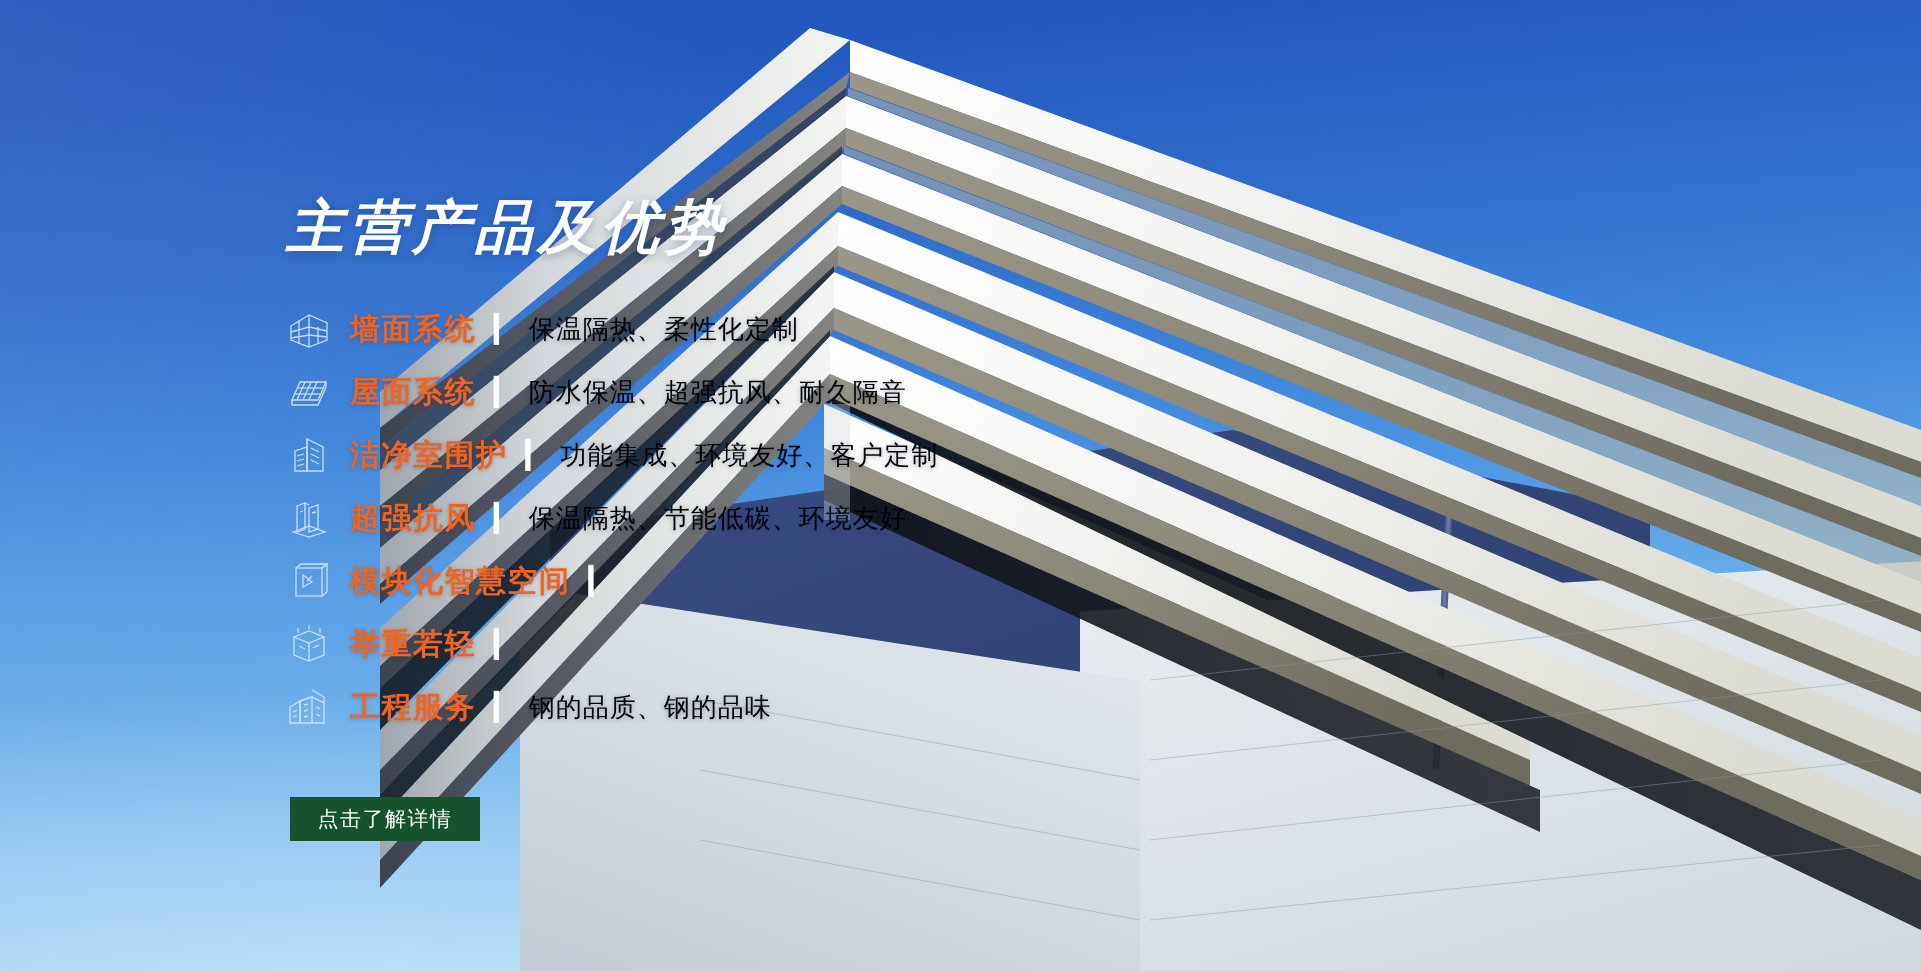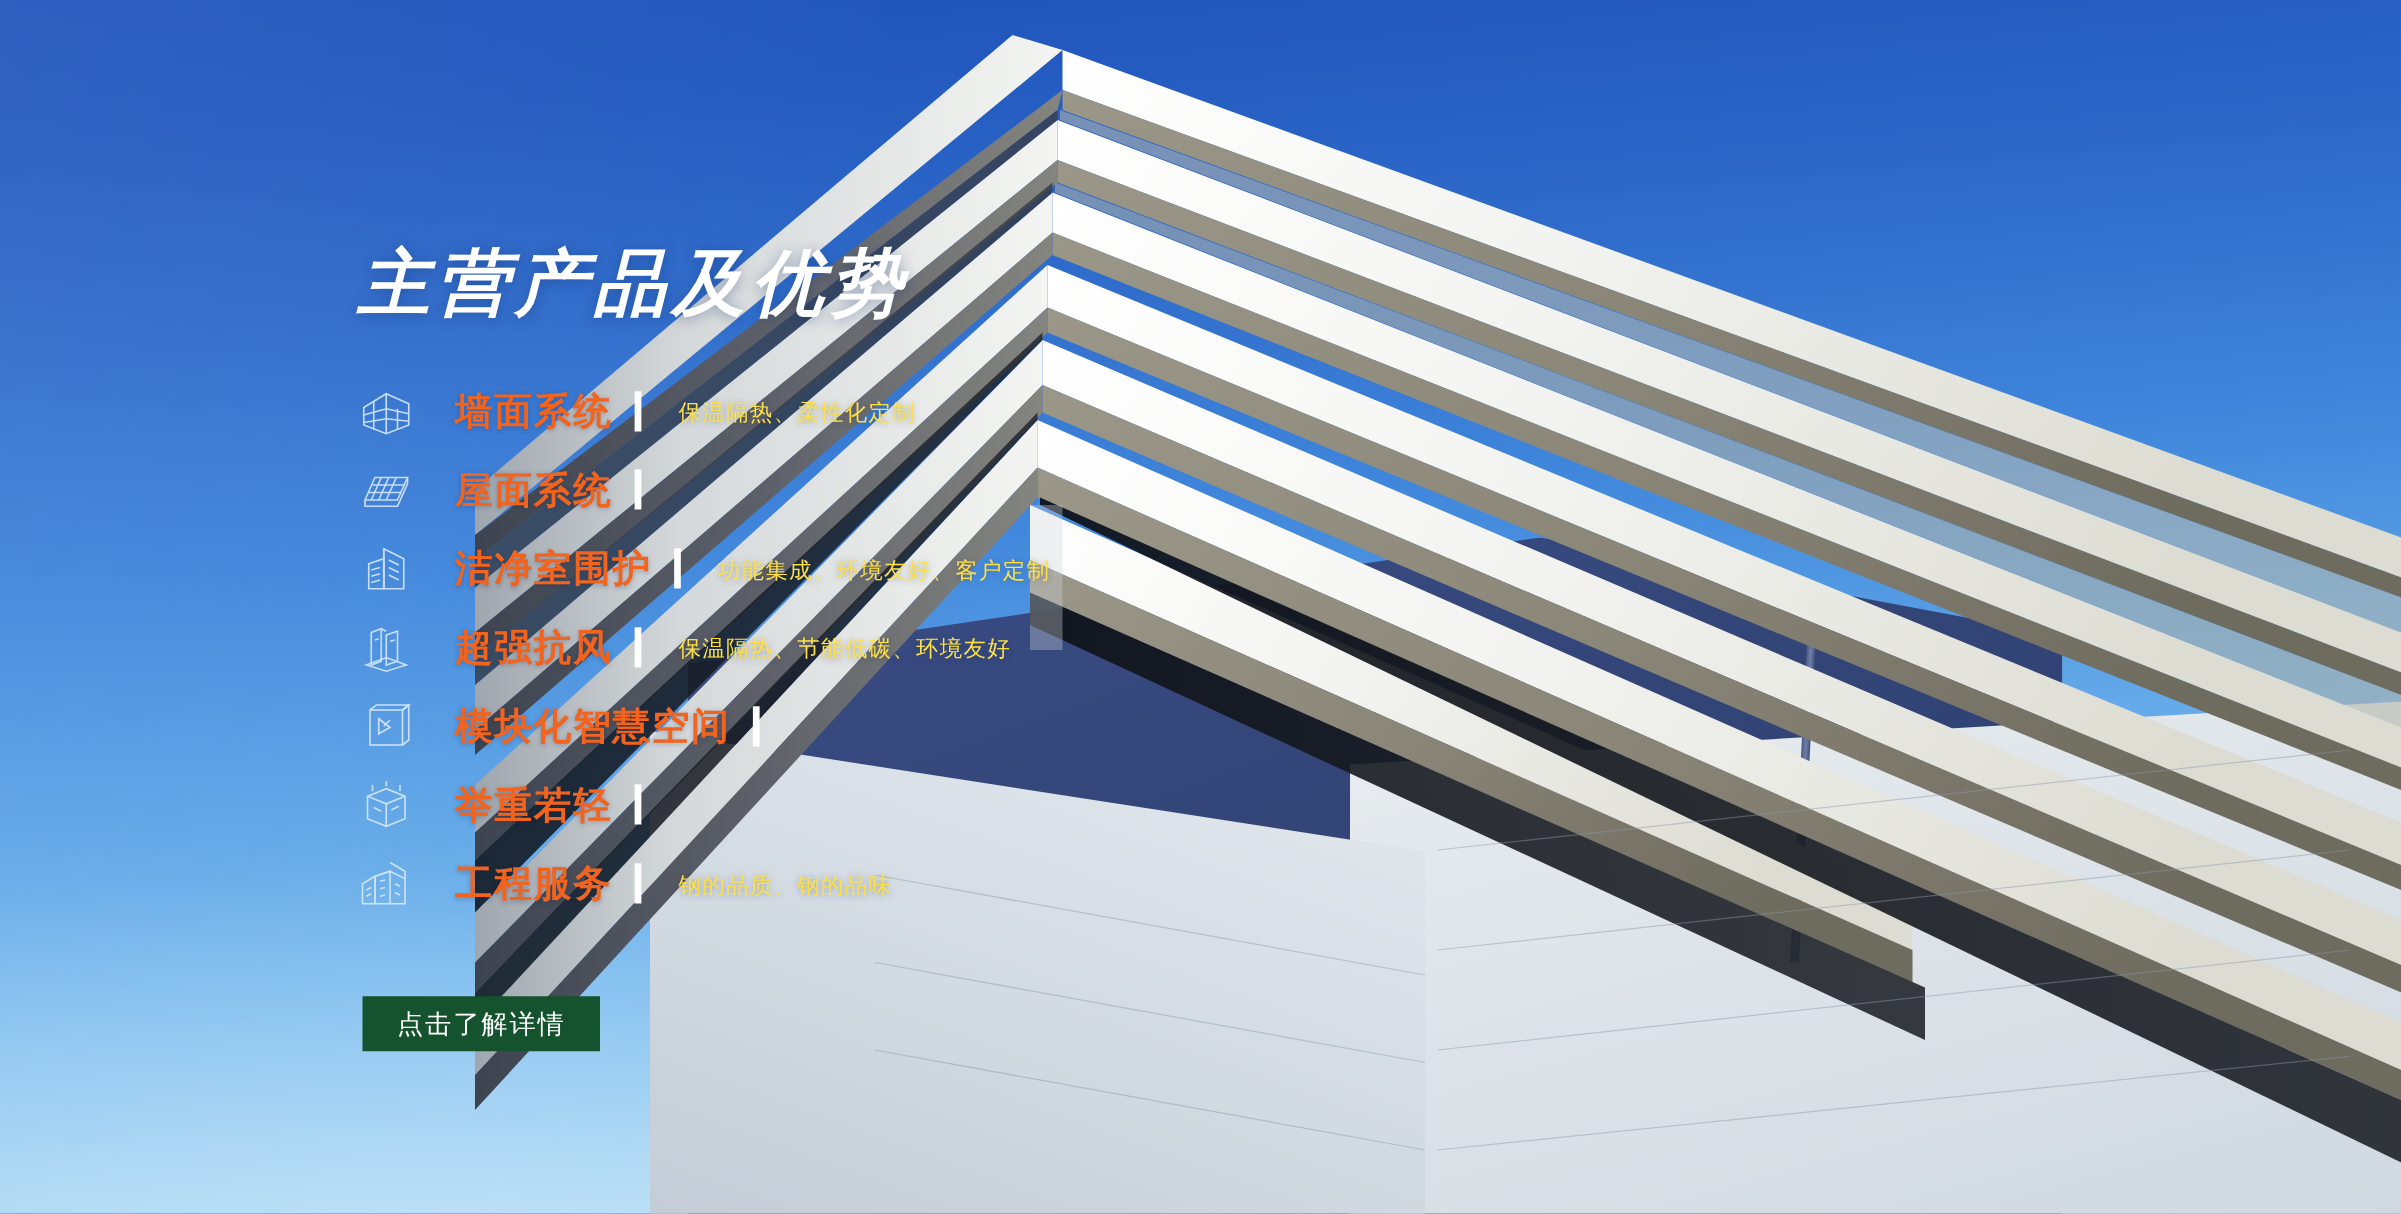--- a/index.html
+++ b/index.html
@@ -114,32 +114,31 @@
     display:flex; align-items:center; justify-content:center;
   }
   .ic svg { display:block; }
   .rtitle {
     color:#f2641e;
     font-size:30px;
     font-weight:800;
     letter-spacing:1.5px;
     white-space:nowrap;
     text-shadow:0 1px 4px rgba(20,40,90,.30);
-    margin-left:14px;
   }
   .rbar {
     color:#ffffff;
     font-size:27px;
     font-weight:700;
     margin:0 14px 0 18px;
     line-height:1;
   }
   .rdesc {
-    color:#fde047;
-    font-size:18px;
+    color:#000000;
+    font-size:26px;
     font-weight:400;
     letter-spacing:1px;
     white-space:nowrap;
     text-shadow:0 1px 5px rgba(20,40,90,.35);
     text-align:center;
   }
 
   .cta {
     position:absolute;
     left:290px; top:797px;
@@ -282,20 +281,21 @@
             <path d="M5 27 L5 32 L31 32 L39 14 L39 9"></path>
             <path d="M18 9 L10 27"></path>
               <path d="M24 9 L16 27"></path>
               <path d="M30 9 L22 27"></path>
             <path d="M11 15 L37 15"></path>
               <path d="M8 21 L34 21"></path>
           </svg>
         </span>
         <span class="rtitle">屋面系统</span>
         <span class="rbar">▎</span>
+        <span class="rdesc">防水保温、超强抗风、耐久隔音</span>
       </div>
 
       <div class="row">
         <span class="ic">
           <svg width="44" height="42" viewBox="0 0 44 42" fill="none" stroke="#d3e6f8" stroke-width="1.3">
             <path d="M20 4 L36 12 L36 36 L20 36 Z"></path>
             <path d="M20 4 L20 36"></path>
             <path d="M8 16 L20 12 L20 36 L8 36 Z"></path>
             <path d="M10 21 L17 19"></path>
               <path d="M10 26 L17 24"></path>

